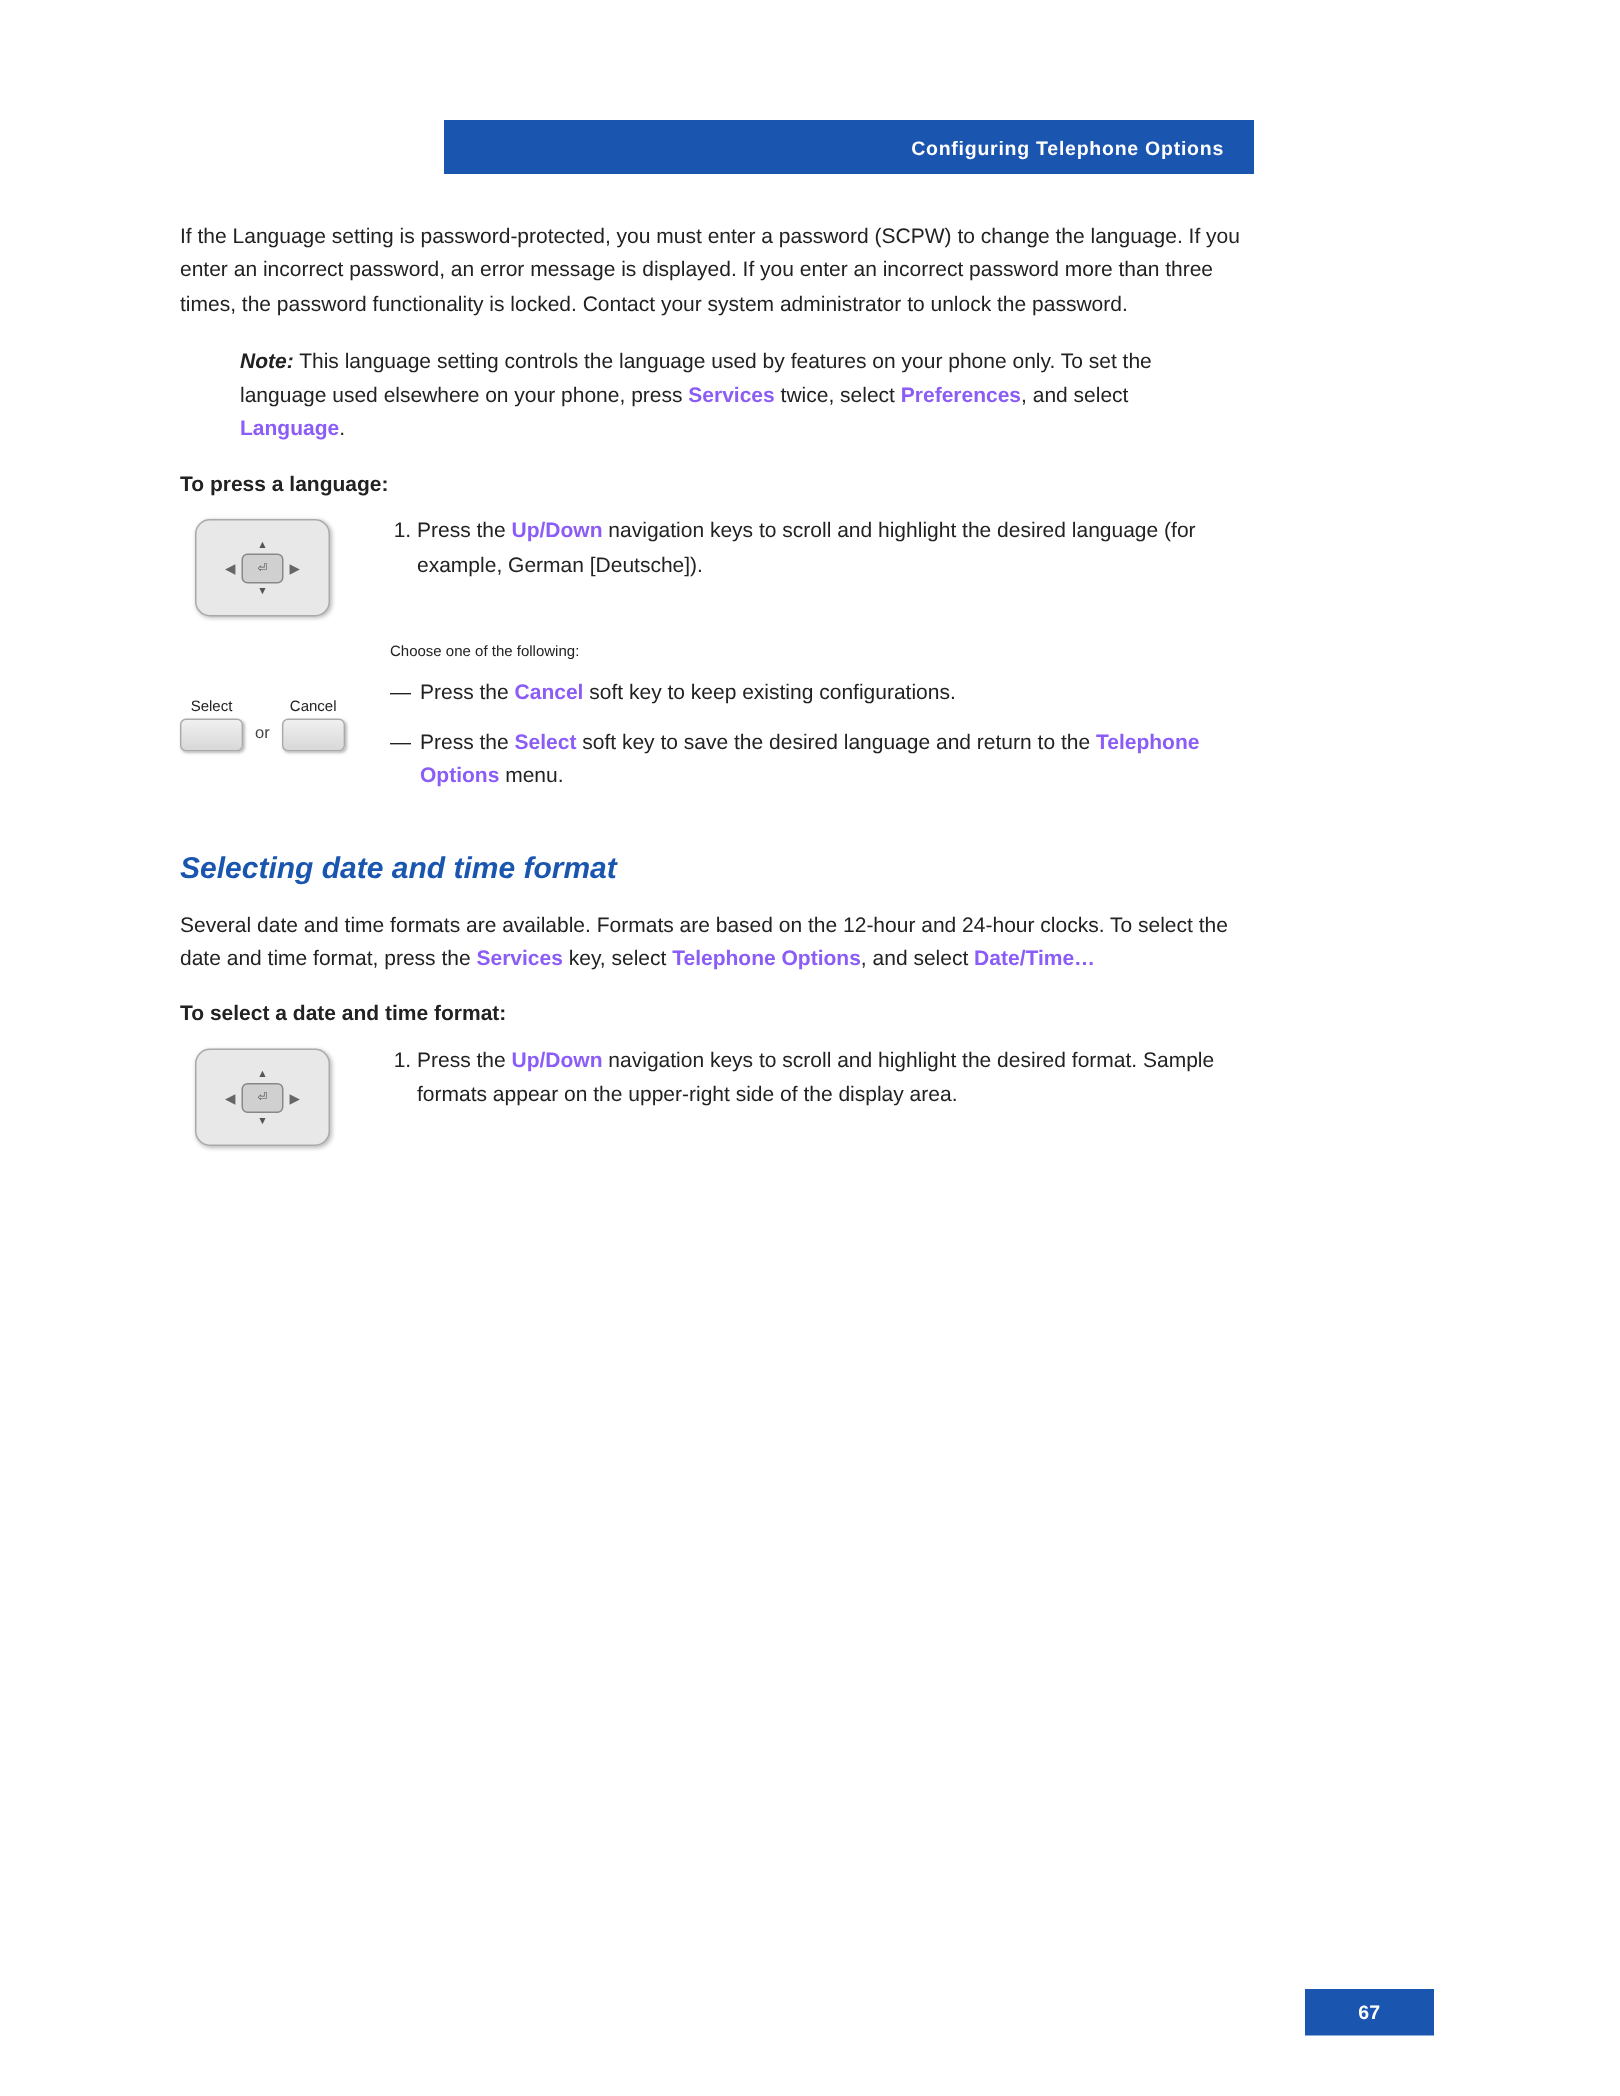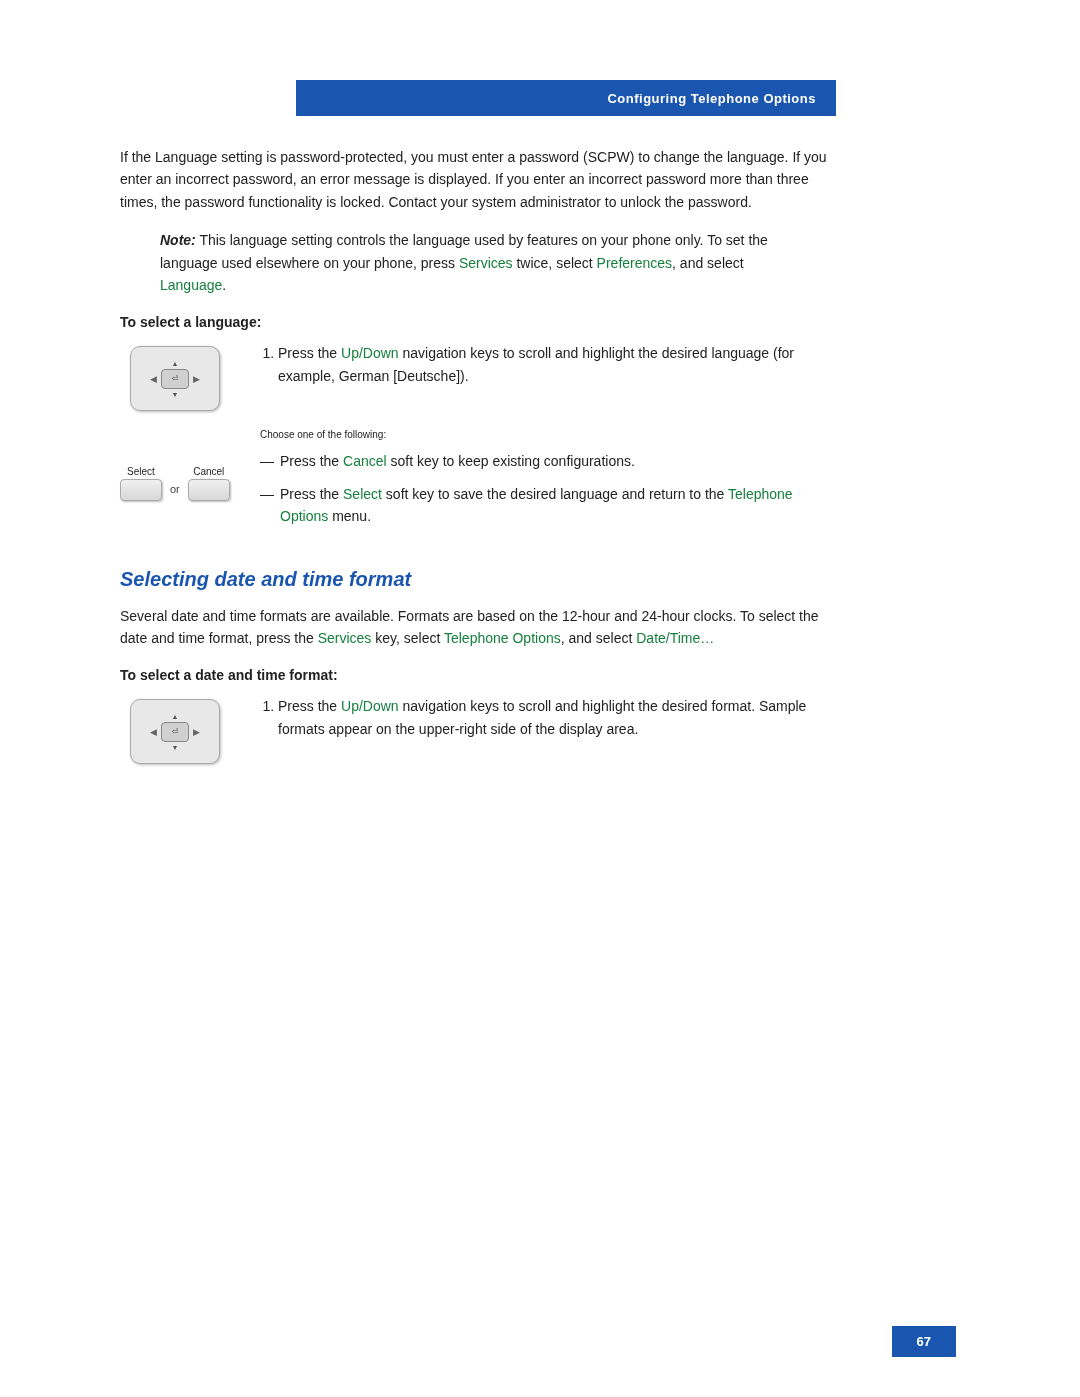--- a/index.html
+++ b/index.html
@@ -59,22 +59,22 @@
       color: #222;
     }
 
     .note-block .note-bold {
       font-weight: bold;
       font-style: italic;
     }
 
     
     .blue-link {
-      color: #15803d;
-      font-weight: normal;
+      color: #8b5cf6;
+      font-weight: bold;
       text-decoration: none;
     }
 
     
     .section-heading {
       font-size: 20px;
       font-weight: bold;
       color: #1a56b0;
       font-style: italic;
       margin: 30px 0 14px 0;
@@ -228,21 +228,21 @@
 
     
     .page-number-box {
       position: absolute;
       bottom: 40px;
       right: 0;
       background: #1a56b0;
       color: #fff;
       font-size: 13px;
       font-weight: bold;
-      padding: 8px 25px;
+      padding: 8px 36px;
       min-width: 60px;
       text-align: center;
     }
 
     .top-spacer {
       height: 80px;
     }
   </style>
 </head>
 <body>
@@ -255,21 +255,21 @@
   </div>
 
   <div class="main-content">
 
     <p class="para">If the Language setting is password-protected, you must enter a password (SCPW) to change the language. If you enter an incorrect password, an error message is displayed. If you enter an incorrect password more than three times, the password functionality is locked. Contact your system administrator to unlock the password.</p>
 
     <div class="note-block">
       <span class="note-bold">Note:</span><span> This language setting controls the language used by features on your phone only. To set the language used elsewhere on your phone, press </span><a class="blue-link">Services</a><span> twice, select </span><a class="blue-link">Preferences</a><span>, and select </span><a class="blue-link">Language</a><span>.</span>
     </div>
 
-    <p class="sub-heading">To select a language:</p>
+    <p class="sub-heading">To press a language:</p>
 
     <div class="step-area">
       <div class="step-image">
         <div class="nav-key-img">
           <div style="font-size:7px; color:#555; margin-bottom:2px;">▲</div>
           <div class="nav-key-side-arrows">
             <span class="nav-arrow">◀</span>
             <div class="nav-key-center">
               <span style="font-size:8px; color:#555;">⏎</span>
             </div>

